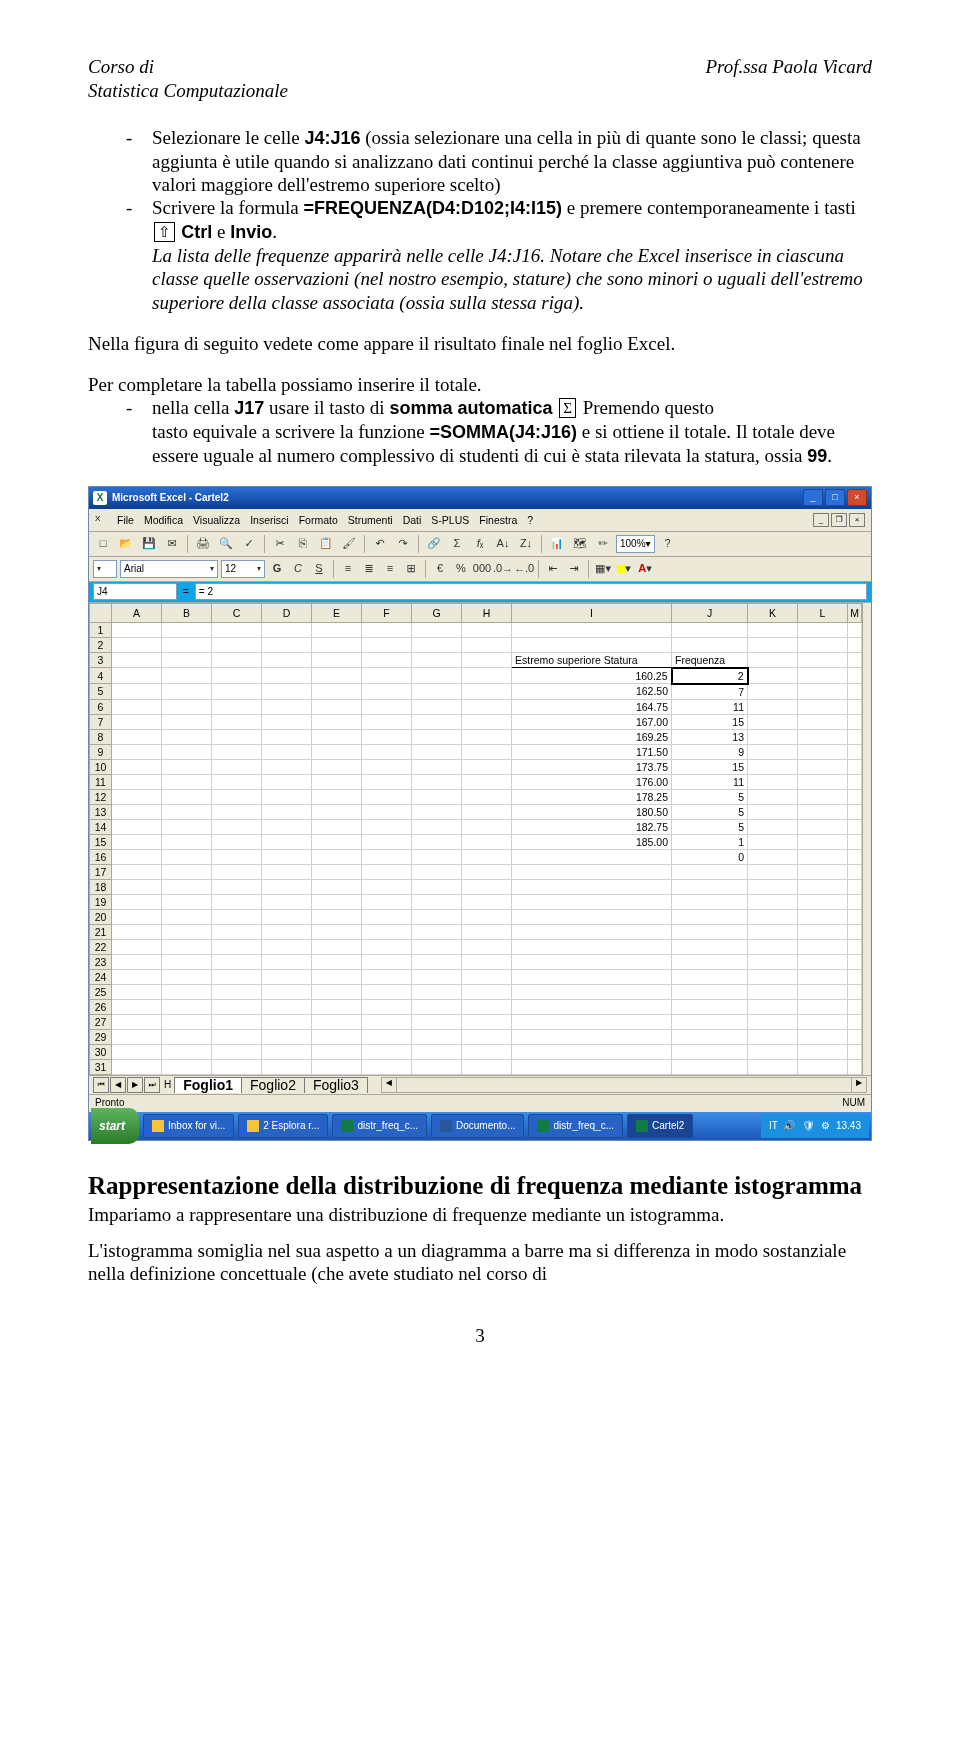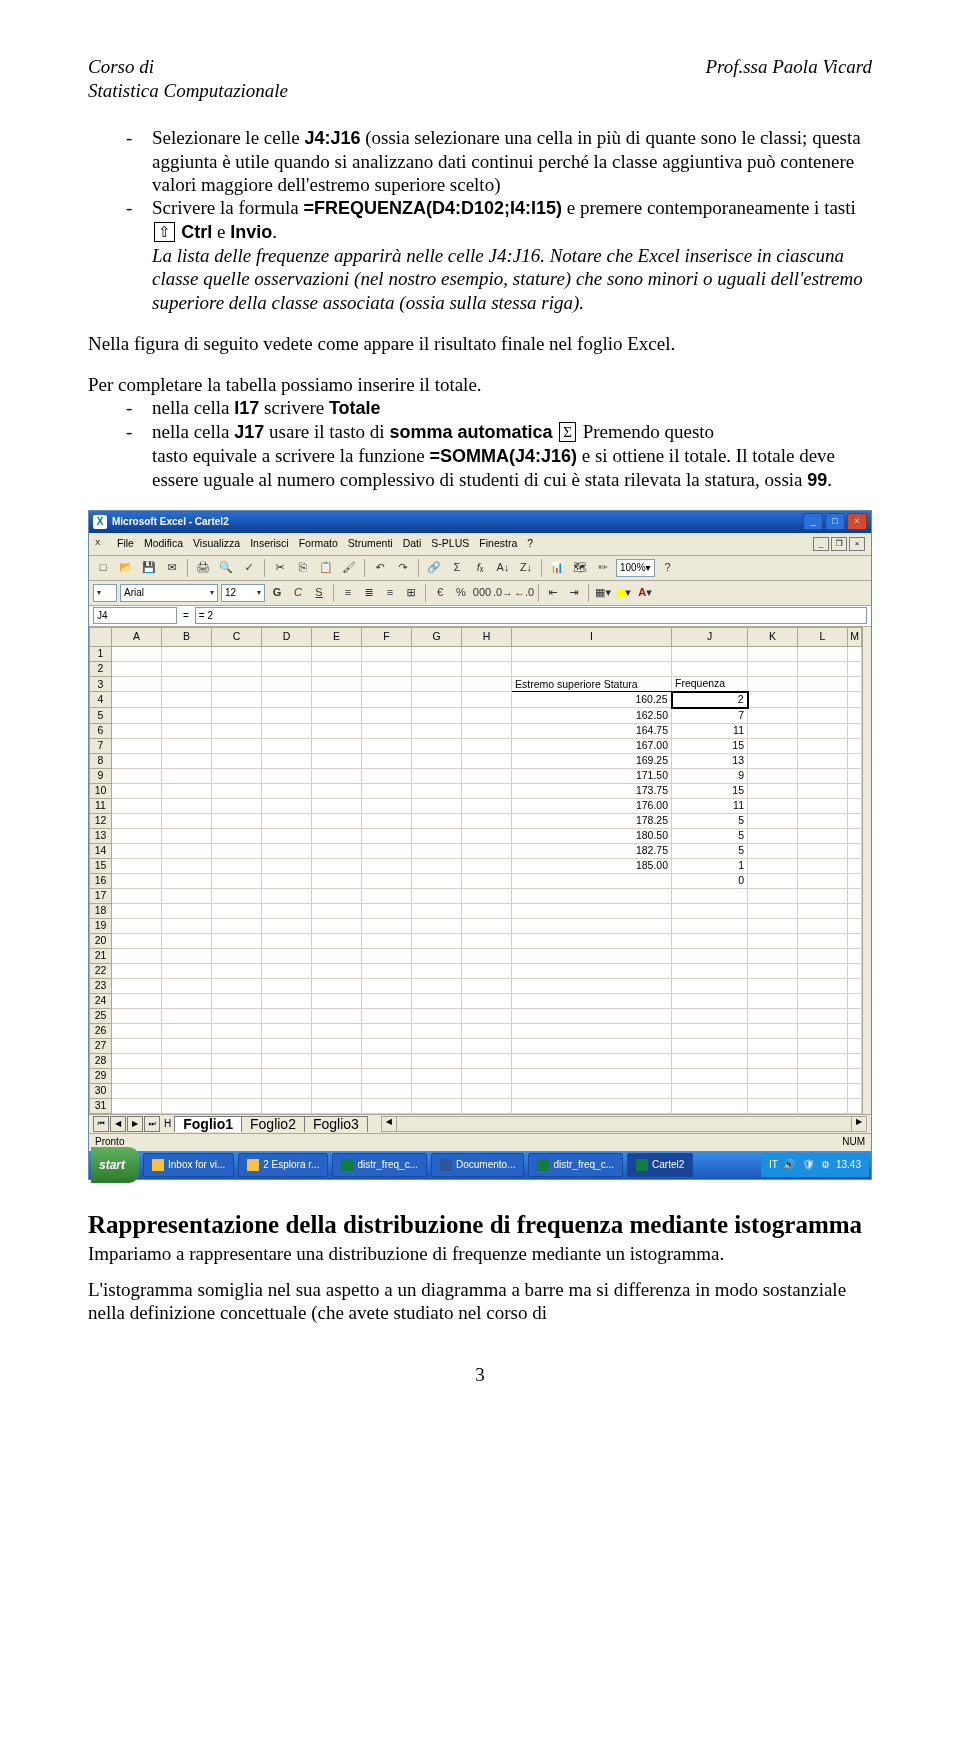--- a/index.html
+++ b/index.html
@@ -107,21 +107,21 @@
   .zoom { border:1px solid #7f9db9; background:#fff; padding:0 3px; font-size:10px; height:16px; display:flex;align-items:center;}
   .fmtbar {
     height:24px; background:#ece9d8; border-bottom:1px solid #aca899;
     display:flex; align-items:center; gap:3px; padding:0 4px;
   }
   .combo { border:1px solid #7f9db9; background:#fff; padding:0 3px; font-size:10px; height:16px; display:flex;align-items:center; gap:4px;}
   .combo .arrow { font-size:8px; color:#333;}
   .fbtn { width:18px;height:18px;display:flex;align-items:center;justify-content:center;font-size:11px;color:#333;}
   .colorbox { width:8px;height:8px;display:inline-block;}
   .formulabar {
-    height:20px; background:#ffffff; border-bottom:1px solid #aca899;
+    height:20px; background:#0ea5e9; border-bottom:1px solid #aca899;
     display:flex; align-items:center; padding:0 4px; gap:6px;
   }
   .namebox { border:1px solid #7f9db9; background:#fff; width:76px; height:15px; padding:0 3px; font-size:10px; display:flex;align-items:center;}
   .fx { font-size:10px; }
   .fval { border:1px solid #7f9db9; background:#fff; flex:1; height:15px; padding:0 3px; font-size:10px; display:flex;align-items:center;}
   .grid-area { background:#fff; }
   table.xl {
     border-collapse: collapse;
     width:100%;
     table-layout: fixed;
@@ -208,23 +208,20 @@
       <li>
         <span>Scrivere la formula </span><span class="bold">=FREQUENZA(D4:D102;I4:I15)</span><span> e premere contemporaneamente i tasti </span><span class="key-box">⇧</span><span> </span><span class="bold">Ctrl</span><span> e </span><span class="bold">Invio</span><span>.</span>
         <div class="italic">La lista delle frequenze apparirà nelle celle J4:J16. Notare che Excel inserisce in ciascuna classe quelle osservazioni (nel nostro esempio, stature) che sono minori o uguali dell'estremo superiore della classe associata (ossia sulla stessa riga).</div>
       </li>
     </ul>
 
     <p class="para">Nella figura di seguito vedete come appare il risultato finale nel foglio Excel.</p>
 
     <p class="para" style="margin-bottom:0;">Per completare la tabella possiamo inserire il totale.</p>
     <ul class="dash" style="margin-bottom:0;">
-      <li>
-        <span>nella cella </span><span class="bold">I17</span><span> scrivere </span><span class="bold">Totale</span>
-      </li>
       <li>
         <span>nella cella </span><span class="bold">J17</span><span> usare il tasto di </span><span class="bold">somma automatica</span> <span class="key-box" style="font-family:serif;">Σ</span><span>  Premendo questo</span>
       </li>
     </ul>
     <div class="nested-indent">
       <span>tasto equivale a scrivere la funzione </span><span class="bold">=SOMMA(J4:J16)</span><span> e si ottiene il totale. Il totale deve essere uguale al numero complessivo di studenti di cui è stata rilevata la statura, ossia </span><span class="bold">99</span><span>.</span>
     </div>
 
     <div class="screenshot">
       <div class="titlebar">
@@ -798,36 +795,20 @@
                   <td></td>
                   <td></td>
                   <td></td>
                   <td></td>
                   <td></td>
                   <td></td>
                   <td></td>
                   <td></td>
                 </tr>
                 <tr>
-                  <td class="rowh">28</td>
-                  <td></td>
-                  <td></td>
-                  <td></td>
-                  <td></td>
-                  <td></td>
-                  <td></td>
-                  <td></td>
-                  <td></td>
-                  <td></td>
-                  <td></td>
-                  <td></td>
-                  <td></td>
-                  <td></td>
-                </tr>
-                <tr>
                   <td class="rowh">29</td>
                   <td></td>
                   <td></td>
                   <td></td>
                   <td></td>
                   <td></td>
                   <td></td>
                   <td></td>
                   <td></td>
                   <td></td>

